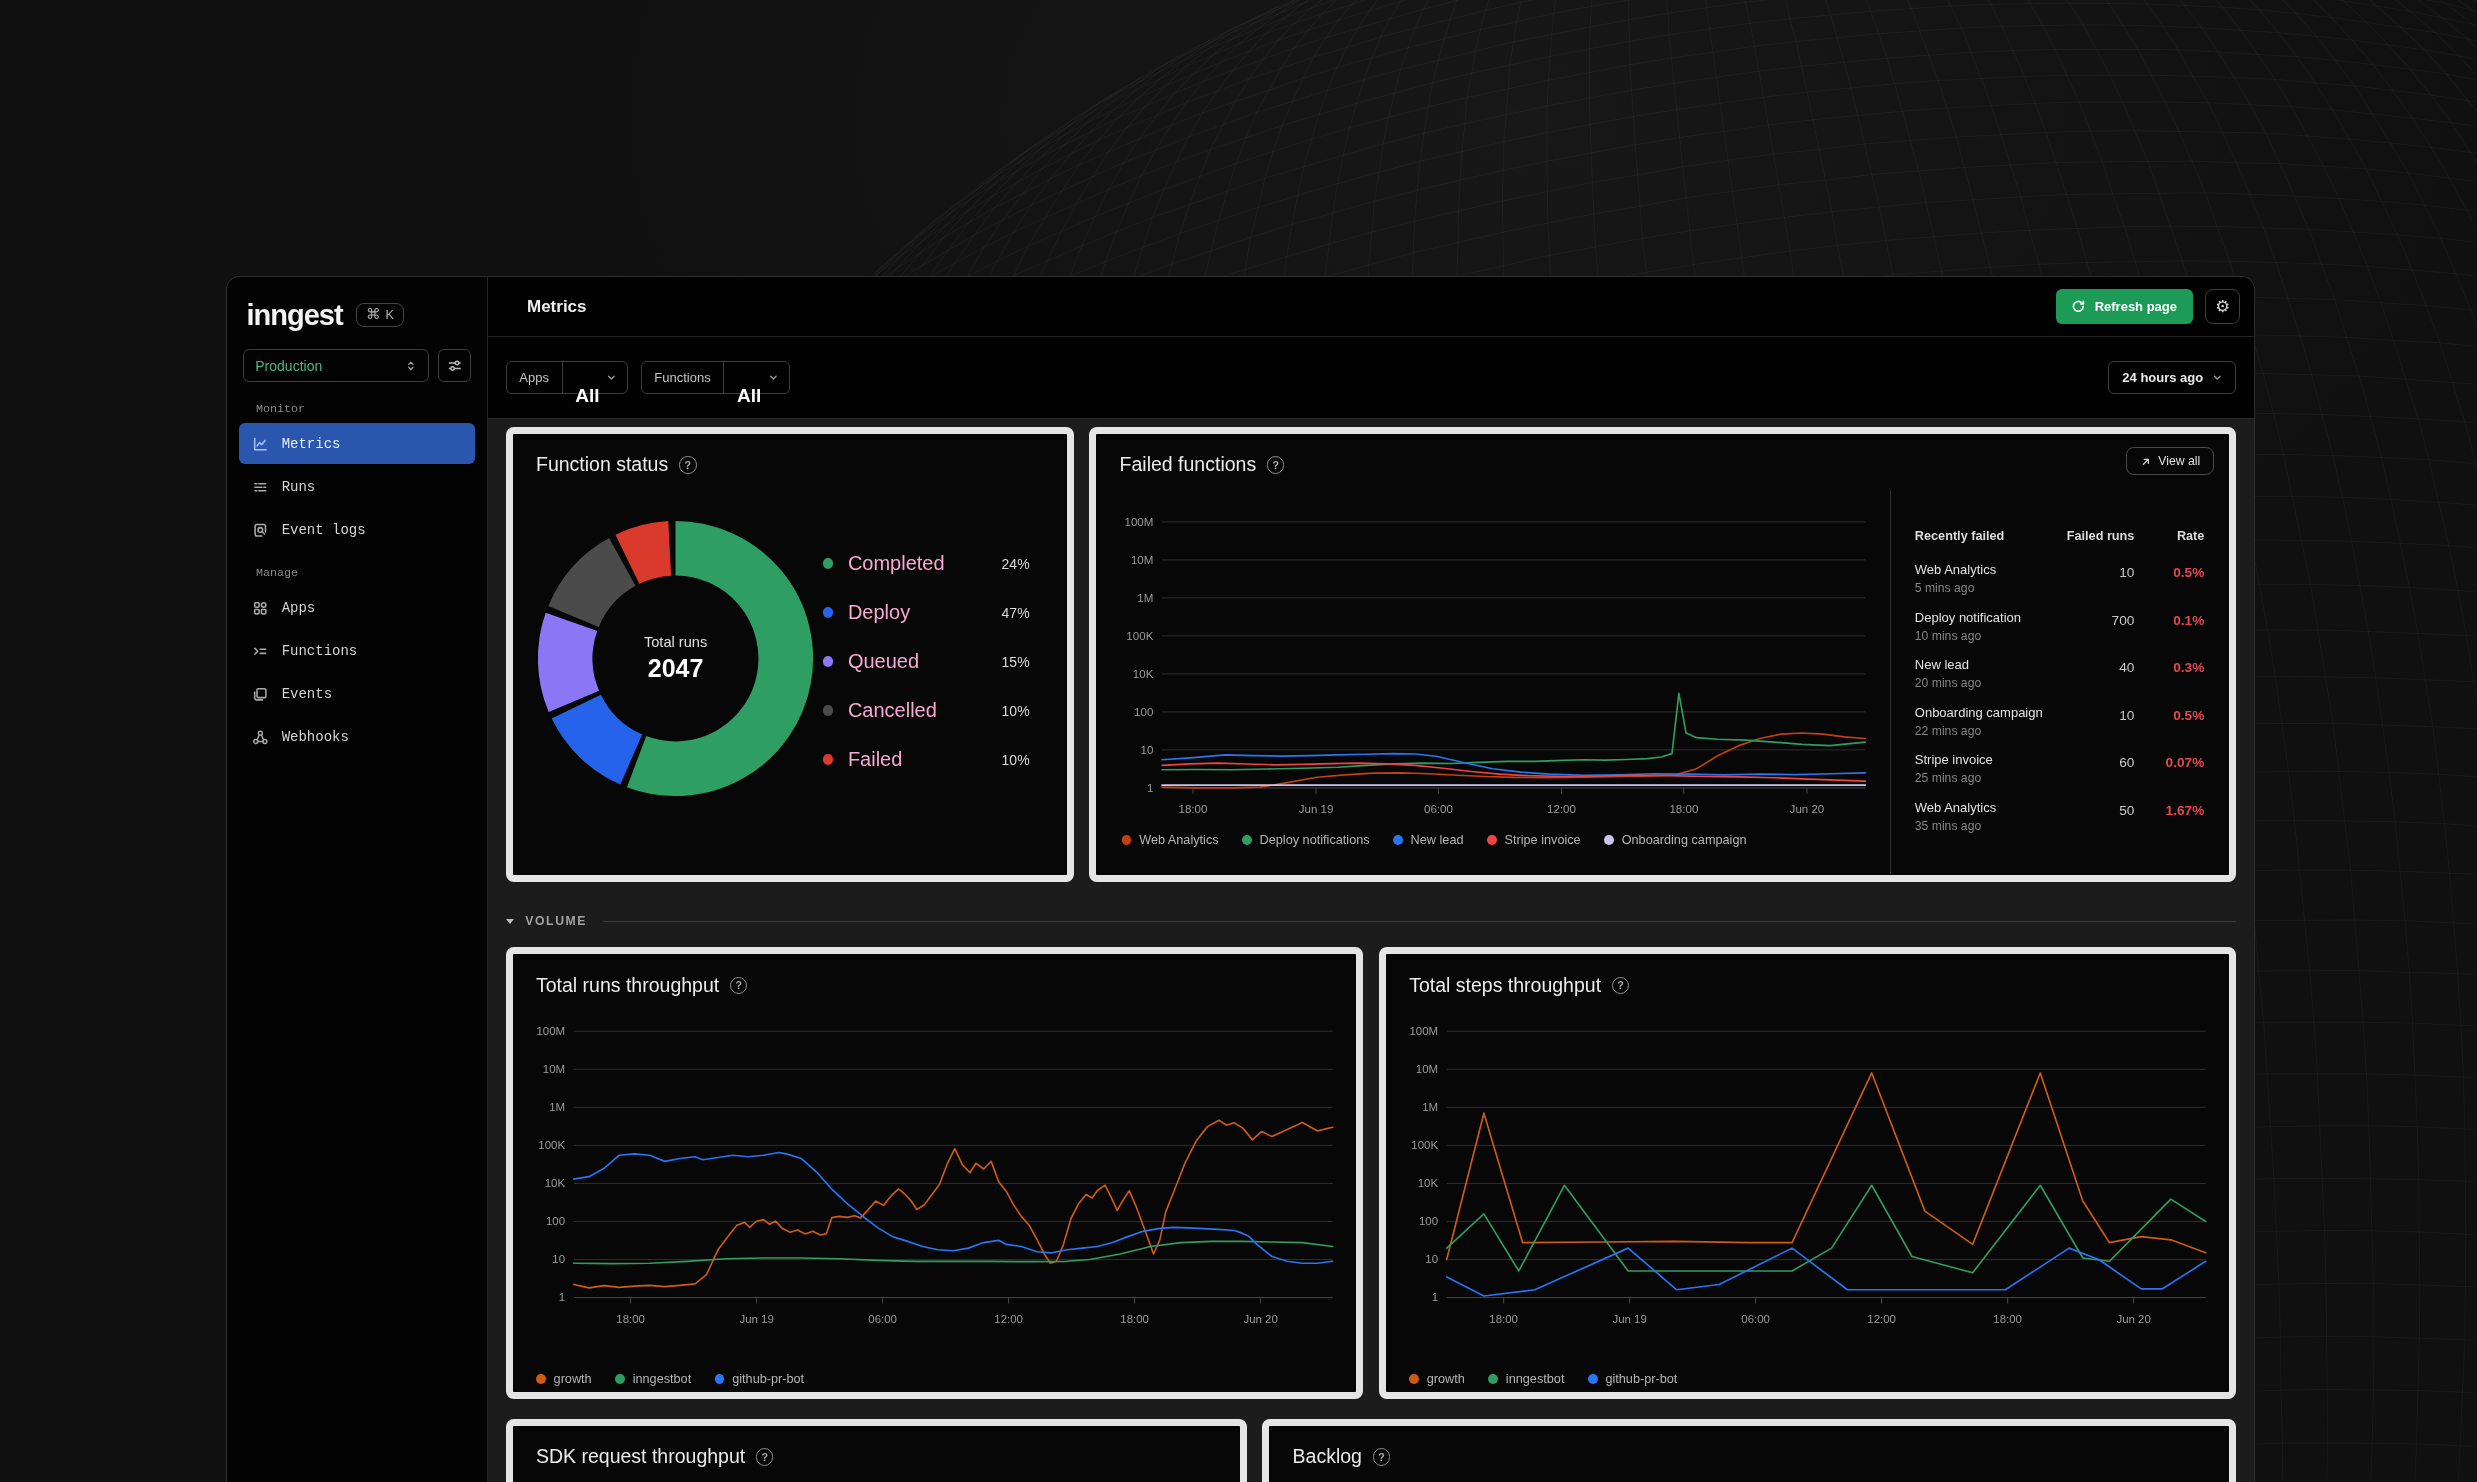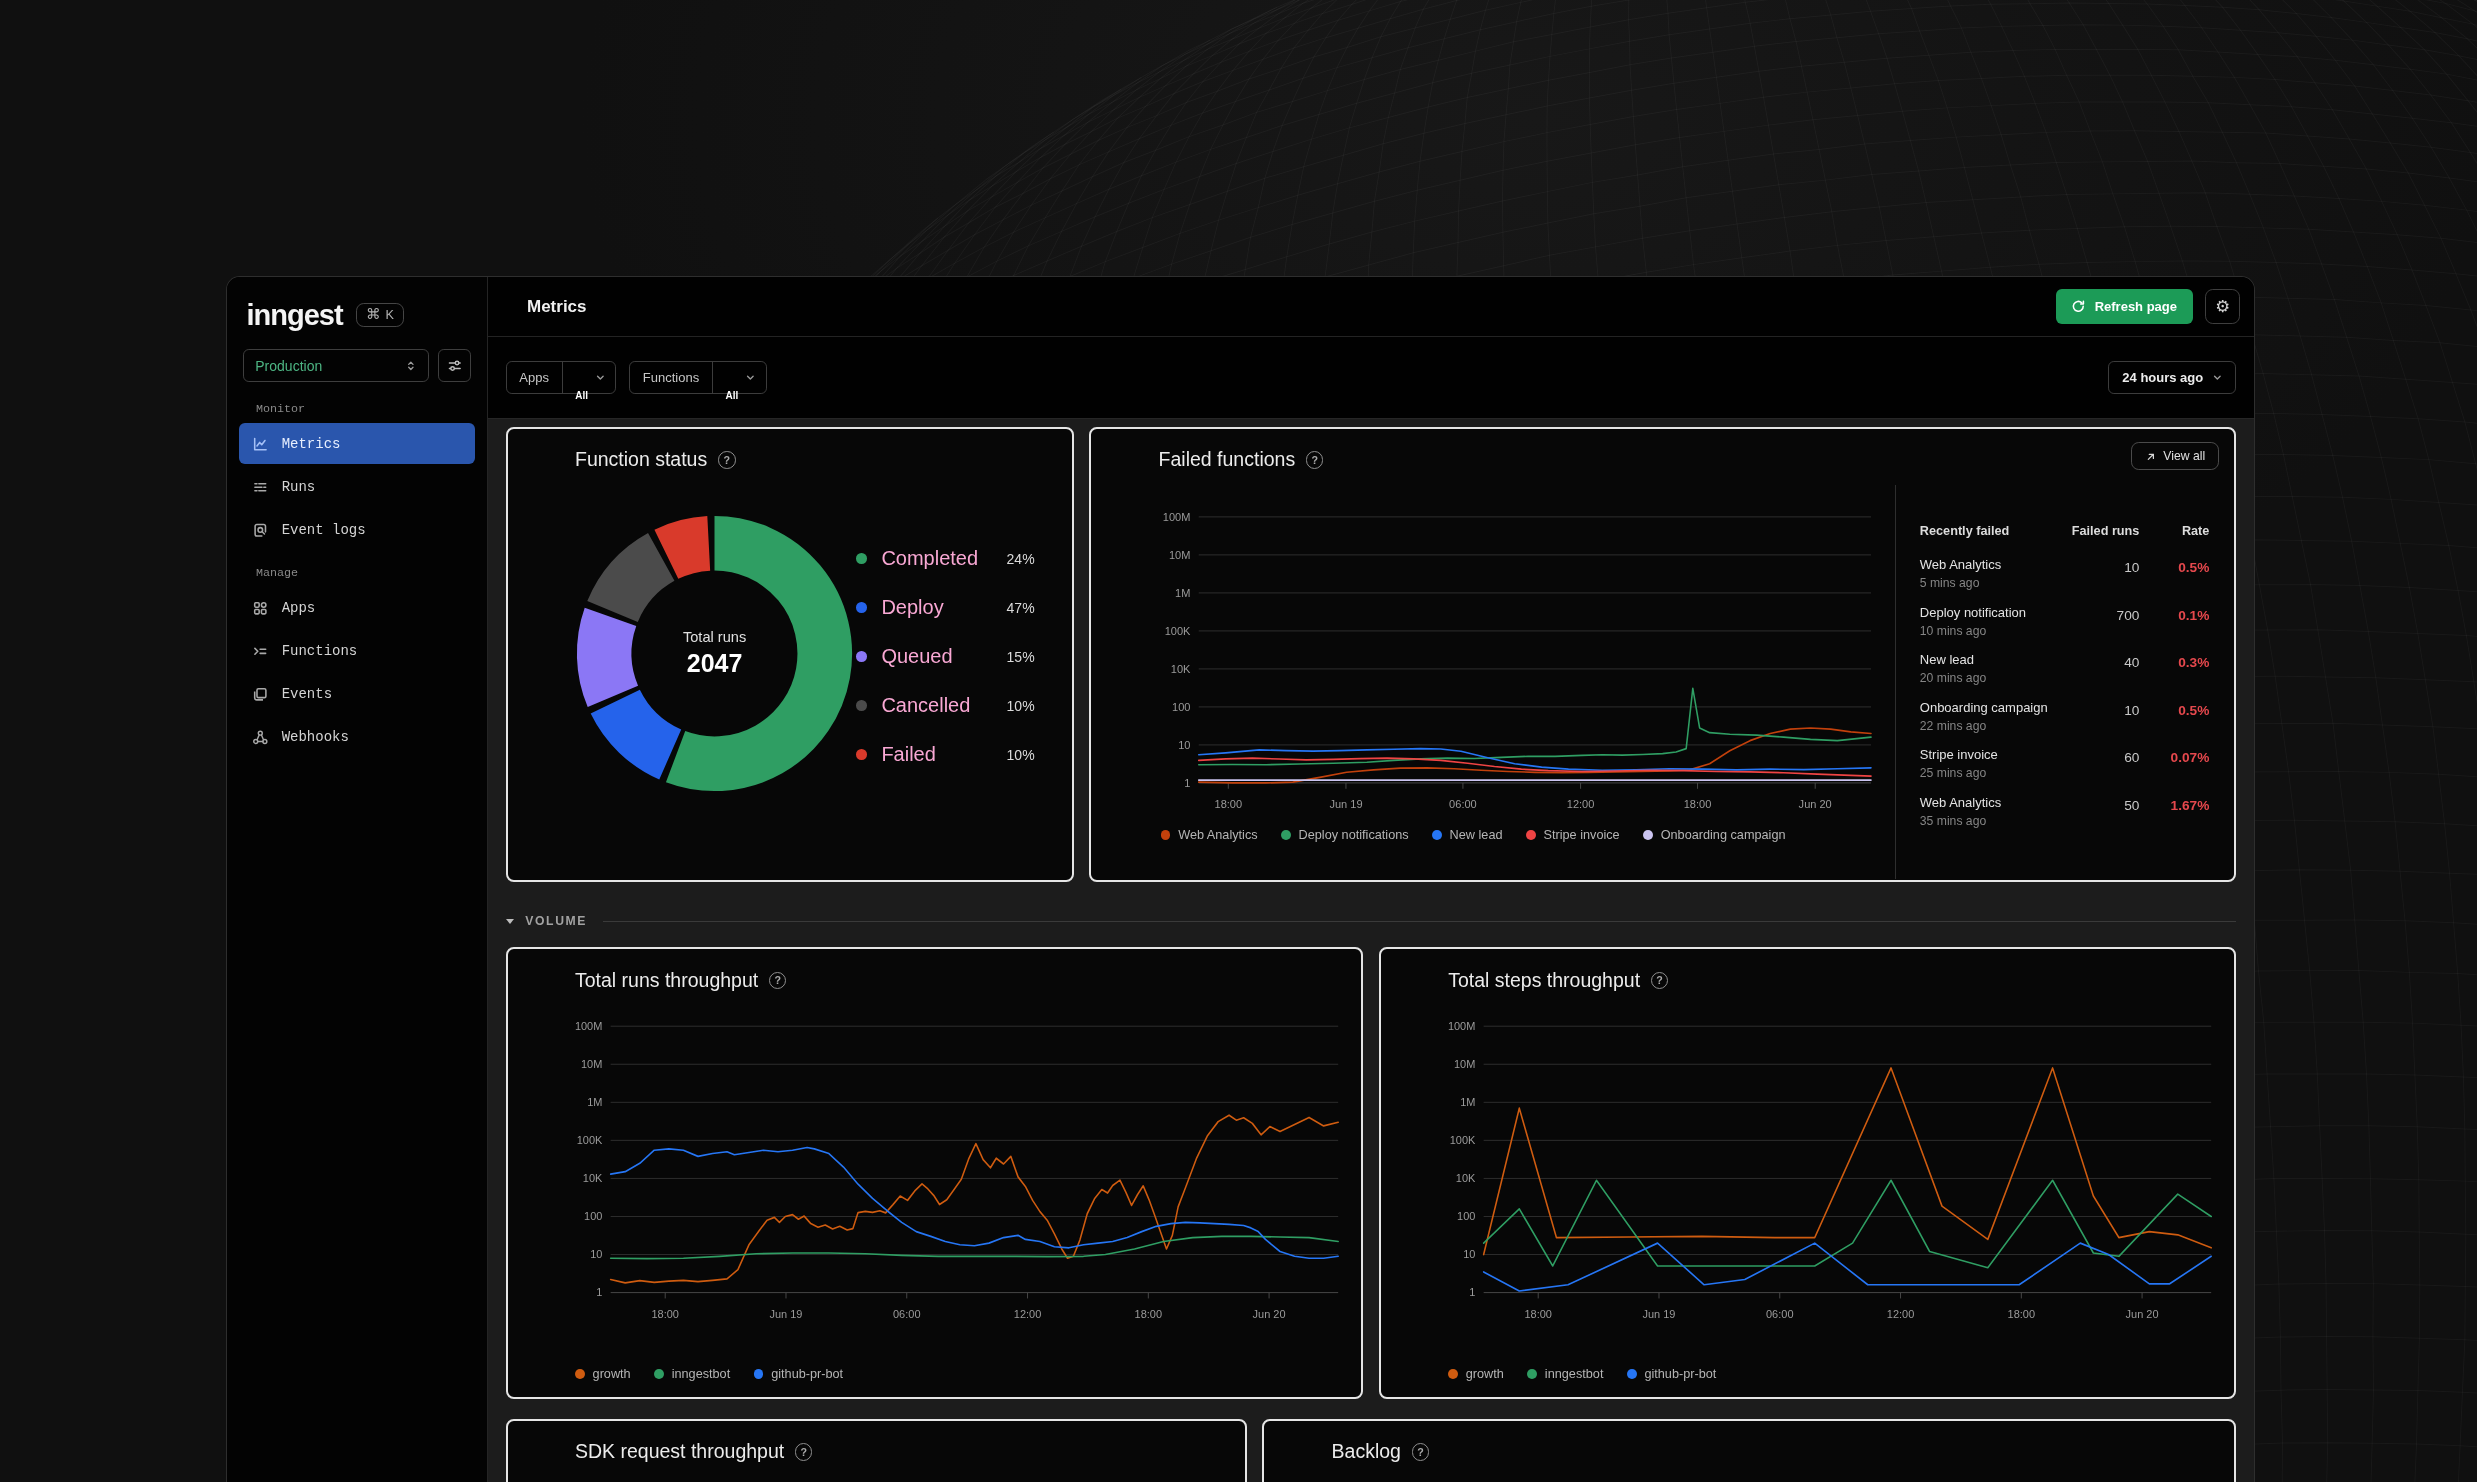--- a/index.html
+++ b/index.html
@@ -52,40 +52,40 @@
   .btn-refresh { display:flex; align-items:center; gap:8.8px; height:35px; padding:0 15.6px; background:#1c9b57;
     color:#fff; font-size:13px; font-weight:600; border:none; border-radius:5.9px; cursor:pointer;
     font-family:"Liberation Sans",sans-serif; }
   .btn-gear { width:35px; height:35px; border:1px solid #3e3e3e; border-radius:7.8px; background:transparent;
     color:#d2d2d2; font-size:16.6px; display:flex; align-items:center; justify-content:center; cursor:pointer; }
 
   .filterbar { height:81px; flex:0 0 81px; display:flex; align-items:center; gap:12.7px; padding:0 17.6px; background:#010101; }
   .pill { display:flex; align-items:center; height:33px; border:1px solid #3c3c3c; border-radius:5.9px; cursor:pointer; background:transparent; }
   .pill .p-label { color:#c6c6c6; font-size:13px; padding:0 12.7px; }
   .pill .p-div { width:1px; align-self:stretch; background:#3c3c3c; }
-  .pill .p-value { color:#fff; font-size:10px; font-weight:700; padding:0 5.9px 0 12.7px;margin-top:36px; }
+  .pill .p-value { color:#fff; font-size:19px; font-weight:700; padding:0 5.9px 0 12.7px;margin-top:36px; }
   .pill .chev { margin-right:8.8px; display:flex; color:#9a9a9a; }
   .range-select { margin-left:auto; display:flex; align-items:center; gap:7.8px; height:33px; padding:0 11.7px 0 13.7px;
     border:1px solid #3c3c3c; border-radius:5.9px; background:transparent; cursor:pointer; }
   .range-select .r-label { color:#ececec; font-size:13px; font-weight:600; }
 
   .content { flex:1; background:#1c1c1c; padding:0 17.6px; overflow:hidden; border-top:1px solid #262626; }
 
   .strip { display:flex; align-items:center; margin-top:11.7px; height:25px; cursor:pointer; }
   .strip .tri { width:0; height:0; border-left:4.9px solid transparent; border-right:4.9px solid transparent;
     border-top:5.9px solid #bdbdbd; margin-right:11.7px; }
   .strip .s-label { font-size:12.2px; font-weight:700; letter-spacing:1.6px; color:#a2a2a2; }
   .strip .rule { flex:1; height:1px; background:#3a3a3a; margin-left:15.6px; }
   .strip.volume { margin-top:27px; }
 
   .row { display:flex; gap:15.6px; }
   .row1 { margin-top:7.8px; height:455px; }
   .row2 { margin-top:13.7px; height:452px; }
   .row3 { margin-top:19.5px; height:215px; }
-  .card { background:#070707; border:2px solid #e5e5e5; border-radius:7.8px; position:relative; overflow:hidden;padding-left:44px; }
+  .card { background:#070707; border:7px solid #e5e5e5; border-radius:7.8px; position:relative; overflow:hidden; }
   .card-head { display:flex; align-items:center; padding:19.5px 19.5px 0 23.4px; }
   .card-title { font-size:19.5px; font-weight:500; color:#ececec; }
   .help { width:17.6px; height:17.6px; border:1.4px solid #8f8f8f; border-radius:50%; color:#aaa; font-size:10.7px;
     font-weight:700; display:inline-flex; align-items:center; justify-content:center; margin-left:10.7px; cursor:pointer; }
 
   
   .fs-card { width:568px; flex:0 0 568px; }
   .fs-body { display:flex; align-items:flex-start; }
   .donut-wrap { position:relative; width:283px; height:283px; margin:41px 0 0 21.5px; }
   .donut-center { position:absolute; inset:0; display:flex; flex-direction:column; align-items:center; justify-content:center; gap:3.9px; }

